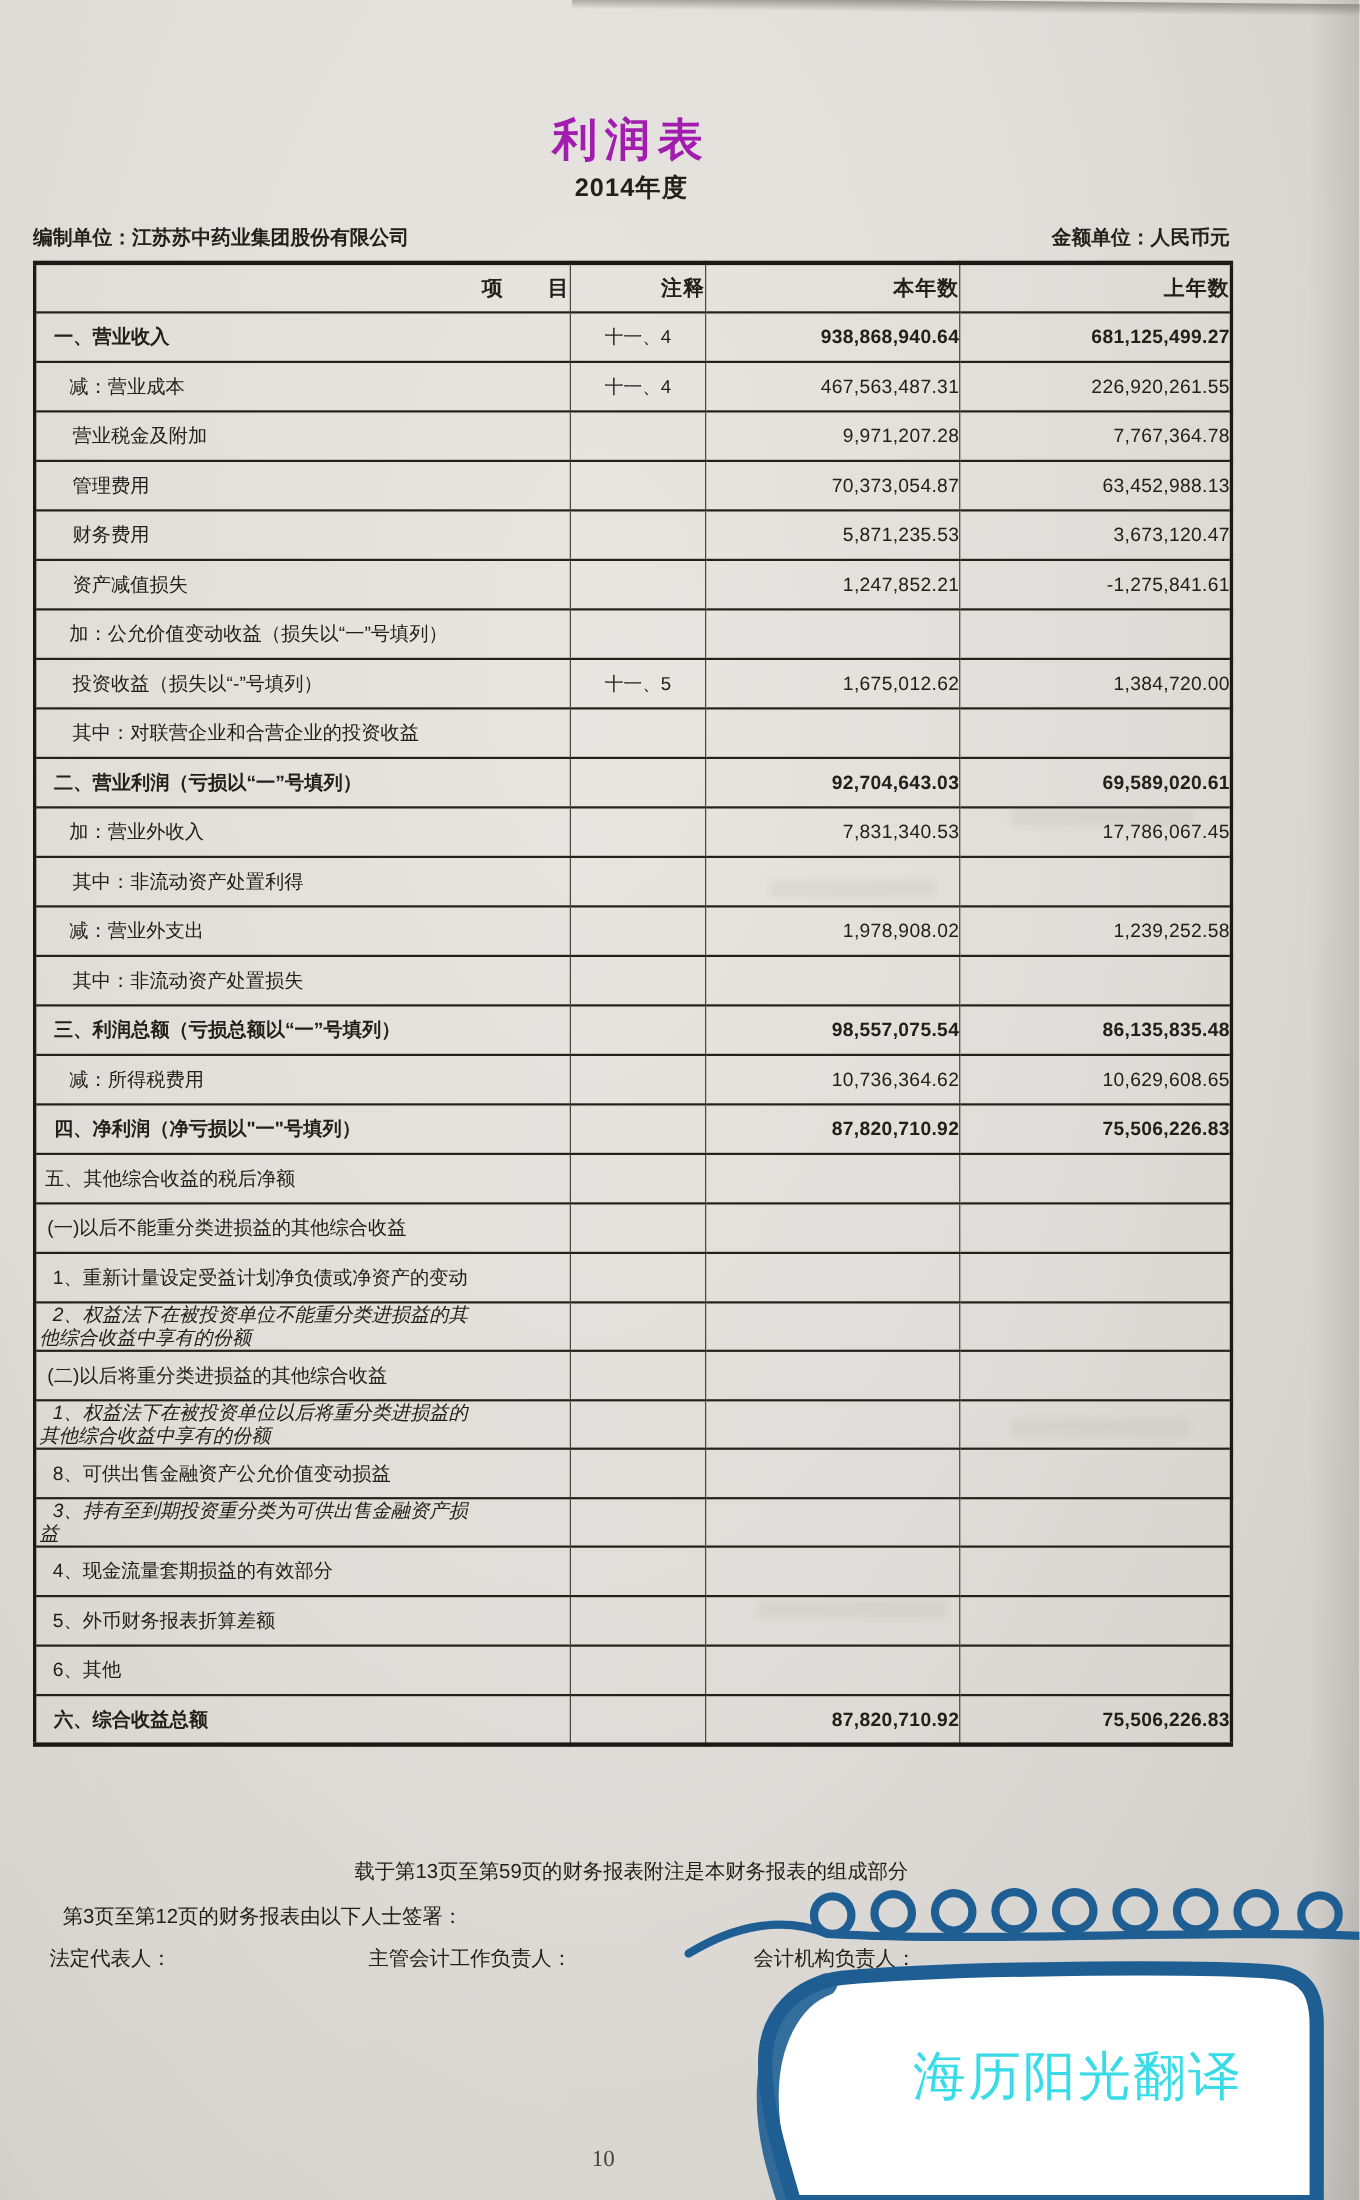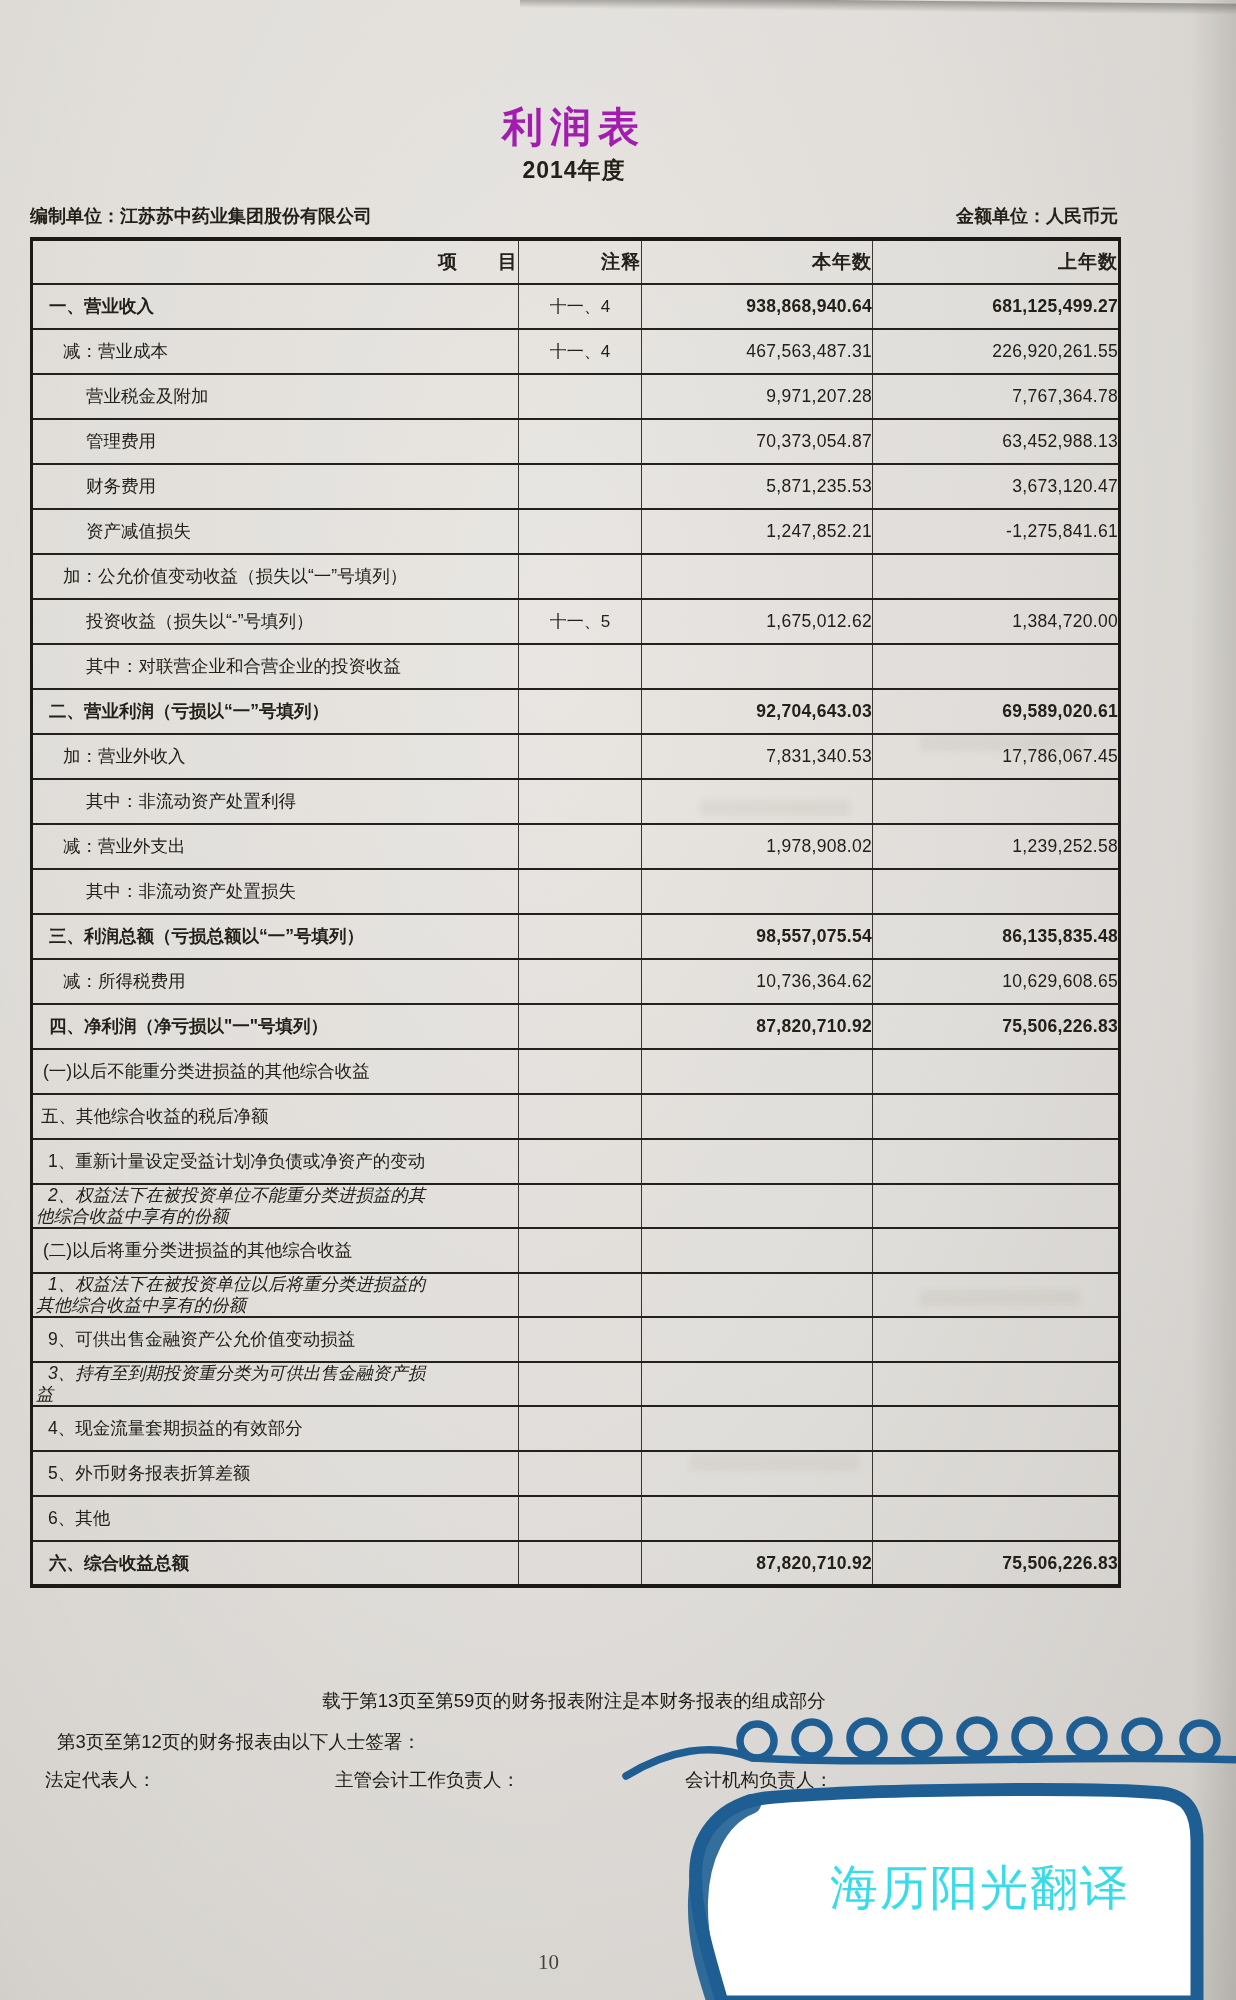--- a/index.html
+++ b/index.html
@@ -31,21 +31,21 @@
     border:3px solid #1c1a16;border-top-width:4px;border-bottom-width:4px;}
   table.income th, table.income td{
     border:1px solid #3a3631;border-top:2px solid #24211d;
     vertical-align:middle;padding:0;}
   table.income th{height:42px;font-size:19px;font-weight:bold;text-align:right;letter-spacing:1px;}
   table.income tr{height:45px;}
   table.income tr.tall{height:44px;font-style:italic;}
   .lbl{font-size:17.5px;font-weight:500;line-height:1.18;}
   .i1{padding-left:8px;}
   .i2{padding-left:30px;}
-  .i3{padding-left:53px;}
+  .i3{padding-left:33px;}
   .s1{padding-left:10px;}
   .s2{padding-left:15px;}
   .hang{padding-left:3px;text-indent:12px;max-width:402px;}
   .note{text-align:center;font-size:17px;font-weight:500;}
   .num{text-align:right;padding-right:10px;font-size:17.5px;letter-spacing:.3px;}
   .strong{font-weight:700;padding-left:16px;}
 
   .footer-note{position:absolute;top:1688px;left:30px;width:1088px;text-align:center;
     font-size:18.5px;font-weight:500;}
   .sign-line{position:absolute;top:1729px;left:45px;font-size:18.5px;font-weight:500;margin-left:12px;}
@@ -222,36 +222,36 @@
       <tr>
         <td>
           <div class="lbl i1 strong">四、净利润（净亏损以"一"号填列）</div>
         </td>
         <td class="note"></td>
         <td class="num strong">87,820,710.92</td>
         <td class="num strong">75,506,226.83</td>
       </tr>
       <tr>
         <td>
+          <div class="lbl i1">五、其他综合收益的税后净额</div>
+        </td>
+        <td class="note"></td>
+        <td class="num"></td>
+        <td class="num"></td>
+      </tr>
+      <tr>
+        <td>
           <div class="lbl s1">(一)以后不能重分类进损益的其他综合收益</div>
         </td>
         <td class="note"></td>
         <td class="num"></td>
         <td class="num"></td>
       </tr>
       <tr>
         <td>
-          <div class="lbl i1">五、其他综合收益的税后净额</div>
-        </td>
-        <td class="note"></td>
-        <td class="num"></td>
-        <td class="num"></td>
-      </tr>
-      <tr>
-        <td>
           <div class="lbl s2">1、重新计量设定受益计划净负债或净资产的变动</div>
         </td>
         <td class="note"></td>
         <td class="num"></td>
         <td class="num"></td>
       </tr>
       <tr class="tall">
         <td>
           <div class="lbl s2 hang">2、权益法下在被投资单位不能重分类进损益的其他综合收益中享有的份额</div>
         </td>
@@ -270,21 +270,21 @@
       <tr class="tall">
         <td>
           <div class="lbl s2 hang">1、权益法下在被投资单位以后将重分类进损益的其他综合收益中享有的份额</div>
         </td>
         <td class="note"></td>
         <td class="num"></td>
         <td class="num"></td>
       </tr>
       <tr>
         <td>
-          <div class="lbl s2">9、可供出售金融资产公允价值变动损益</div>
+          <div class="lbl s2">8、可供出售金融资产公允价值变动损益</div>
         </td>
         <td class="note"></td>
         <td class="num"></td>
         <td class="num"></td>
       </tr>
       <tr class="tall">
         <td>
           <div class="lbl s2 hang">3、持有至到期投资重分类为可供出售金融资产损益</div>
         </td>
         <td class="note"></td>

